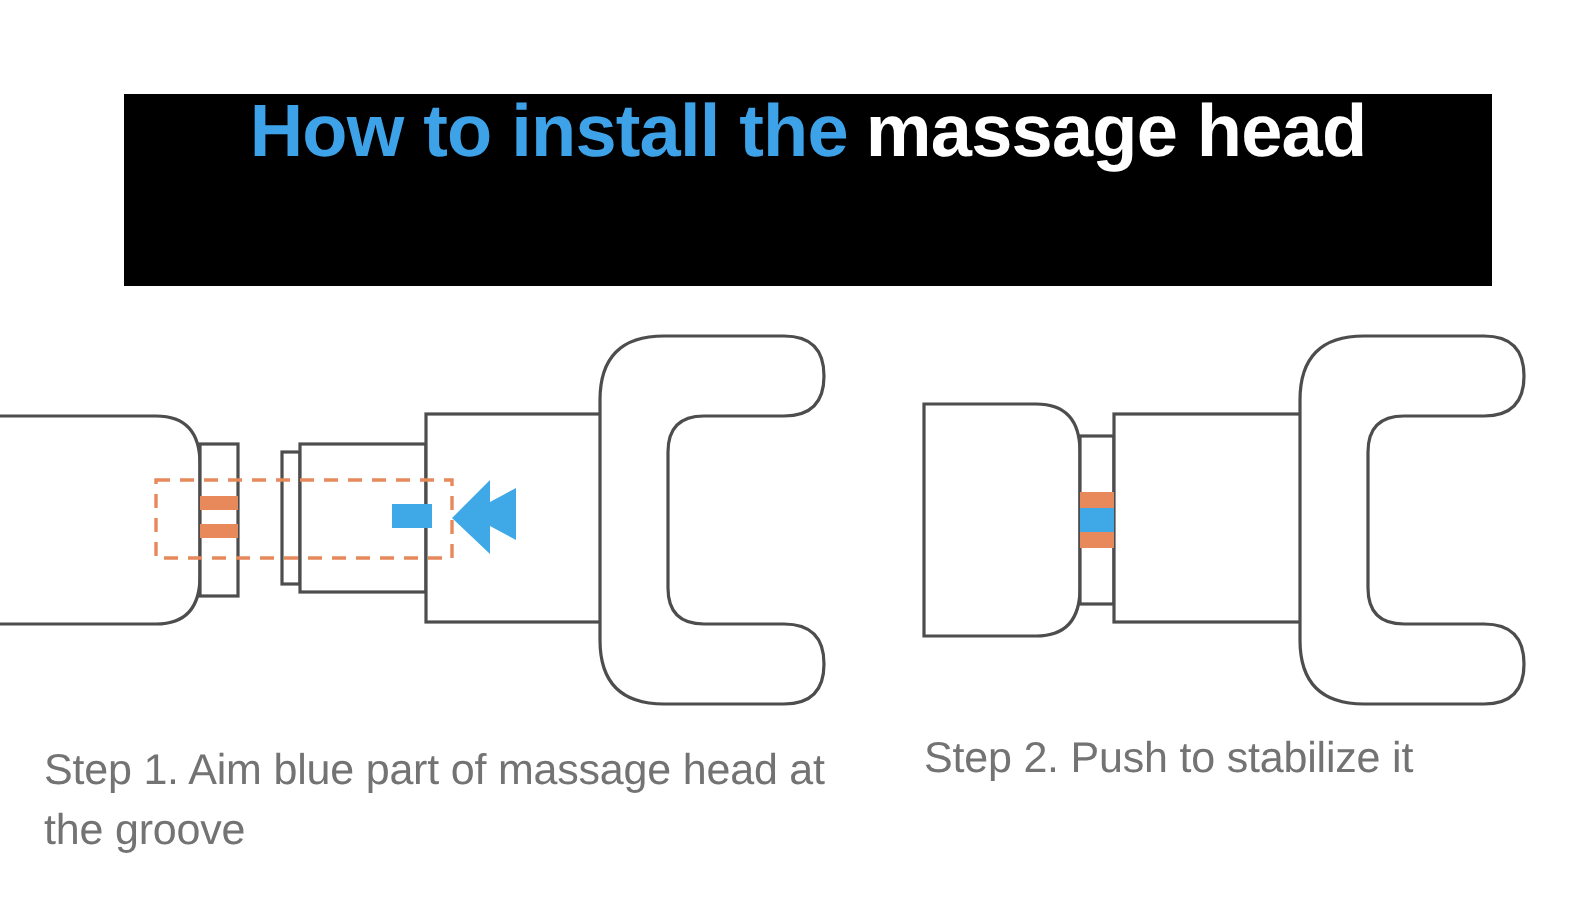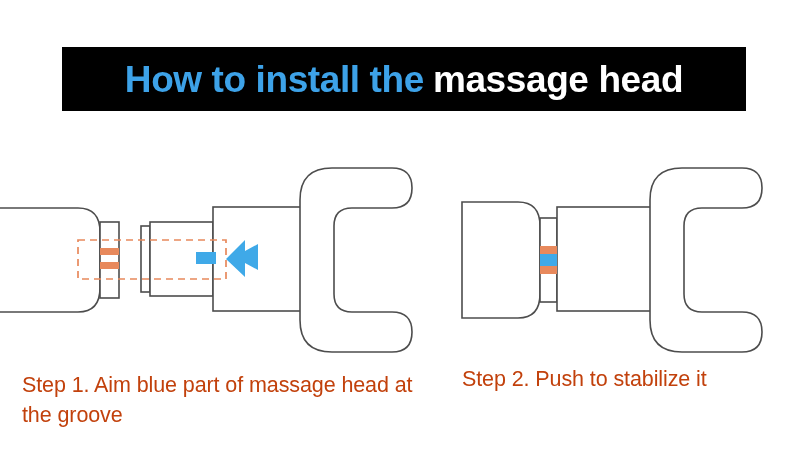--- a/index.html
+++ b/index.html
@@ -15,24 +15,24 @@
     font-family: "Liberation Sans", sans-serif;
     -webkit-font-smoothing: antialiased;
   }
 
   
   .title-banner {
     position: absolute;
     left: 62px;
     top: 47px;
     width: 684px;
-    height: 64px;
+    height: 96px;
     background: #000000;
     display: flex;
-    align-items: center;
+    align-items: flex-start;
     justify-content: center;
     box-sizing: border-box;
     padding: 0 14px;
   }
   .title-text {
     font-size: 37px;
     font-weight: bold;
     letter-spacing: -0.4px;
     white-space: nowrap;
     line-height: 1;
@@ -53,21 +53,21 @@
     top: 0;
     height: 200px;
   }
   .panel-left  { left: 0px;   width: 450px; }
   .panel-right { left: 450px; width: 340px; }
   .panel svg { display: block; }
 
   
   .caption {
     position: absolute;
-    color: #c2410c;
+    color: #737373;
     font-size: 21.5px;
     line-height: 30px;
     letter-spacing: -0.1px;
   }
   .caption-left  { left: 22px;  top: 370px; width: 420px; }
   .caption-right { left: 462px; top: 364px; width: 320px; }
 </style>
 </head>
 <body>
 

